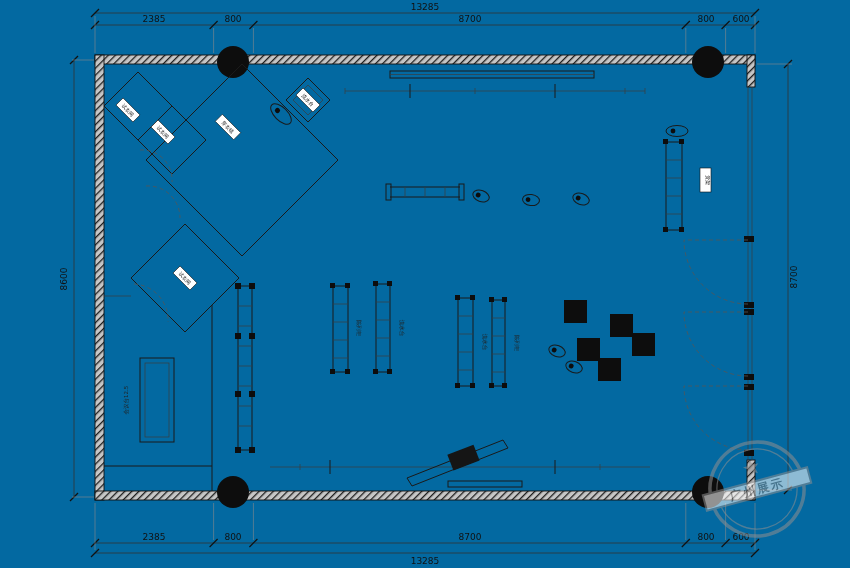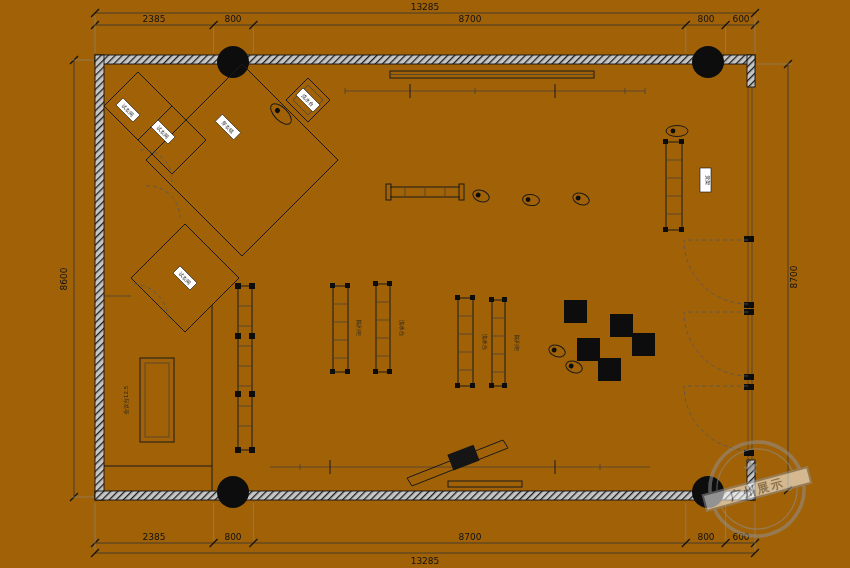--- a/index.html
+++ b/index.html
@@ -1,16 +1,16 @@
 <!DOCTYPE html>
 <html><head>
 <meta charset="utf-8">
 <style>
   html,body{margin:0;padding:0;background:#ffffff;}
-  .canvas{position:relative;width:850px;height:568px;background:#a16207;overflow:hidden;
+  .canvas{position:relative;width:850px;height:568px;background:#0369a1;overflow:hidden;
           font-family:"DejaVu Sans",sans-serif;}
   svg{position:absolute;left:0;top:0;}
   .ln{stroke:#1a1a1a;stroke-width:1;fill:none;}
   .thin{stroke:#3c3c3c;stroke-width:.7;fill:none;}
   .dim{stroke:#333;stroke-width:.8;fill:none;}
   .ext{stroke:#8a8a8a;stroke-width:.6;}
   .tick{stroke:#111;stroke-width:1.2;}
   .dimtxt{font-size:9px;fill:#111;text-anchor:middle;font-family:"DejaVu Sans",sans-serif;}
   .tag{font-size:5px;fill:#111;text-anchor:middle;font-family:"DejaVu Sans",sans-serif;}
   .vtag{font-size:5.5px;fill:#222;text-anchor:middle;font-family:"DejaVu Sans",sans-serif;}

